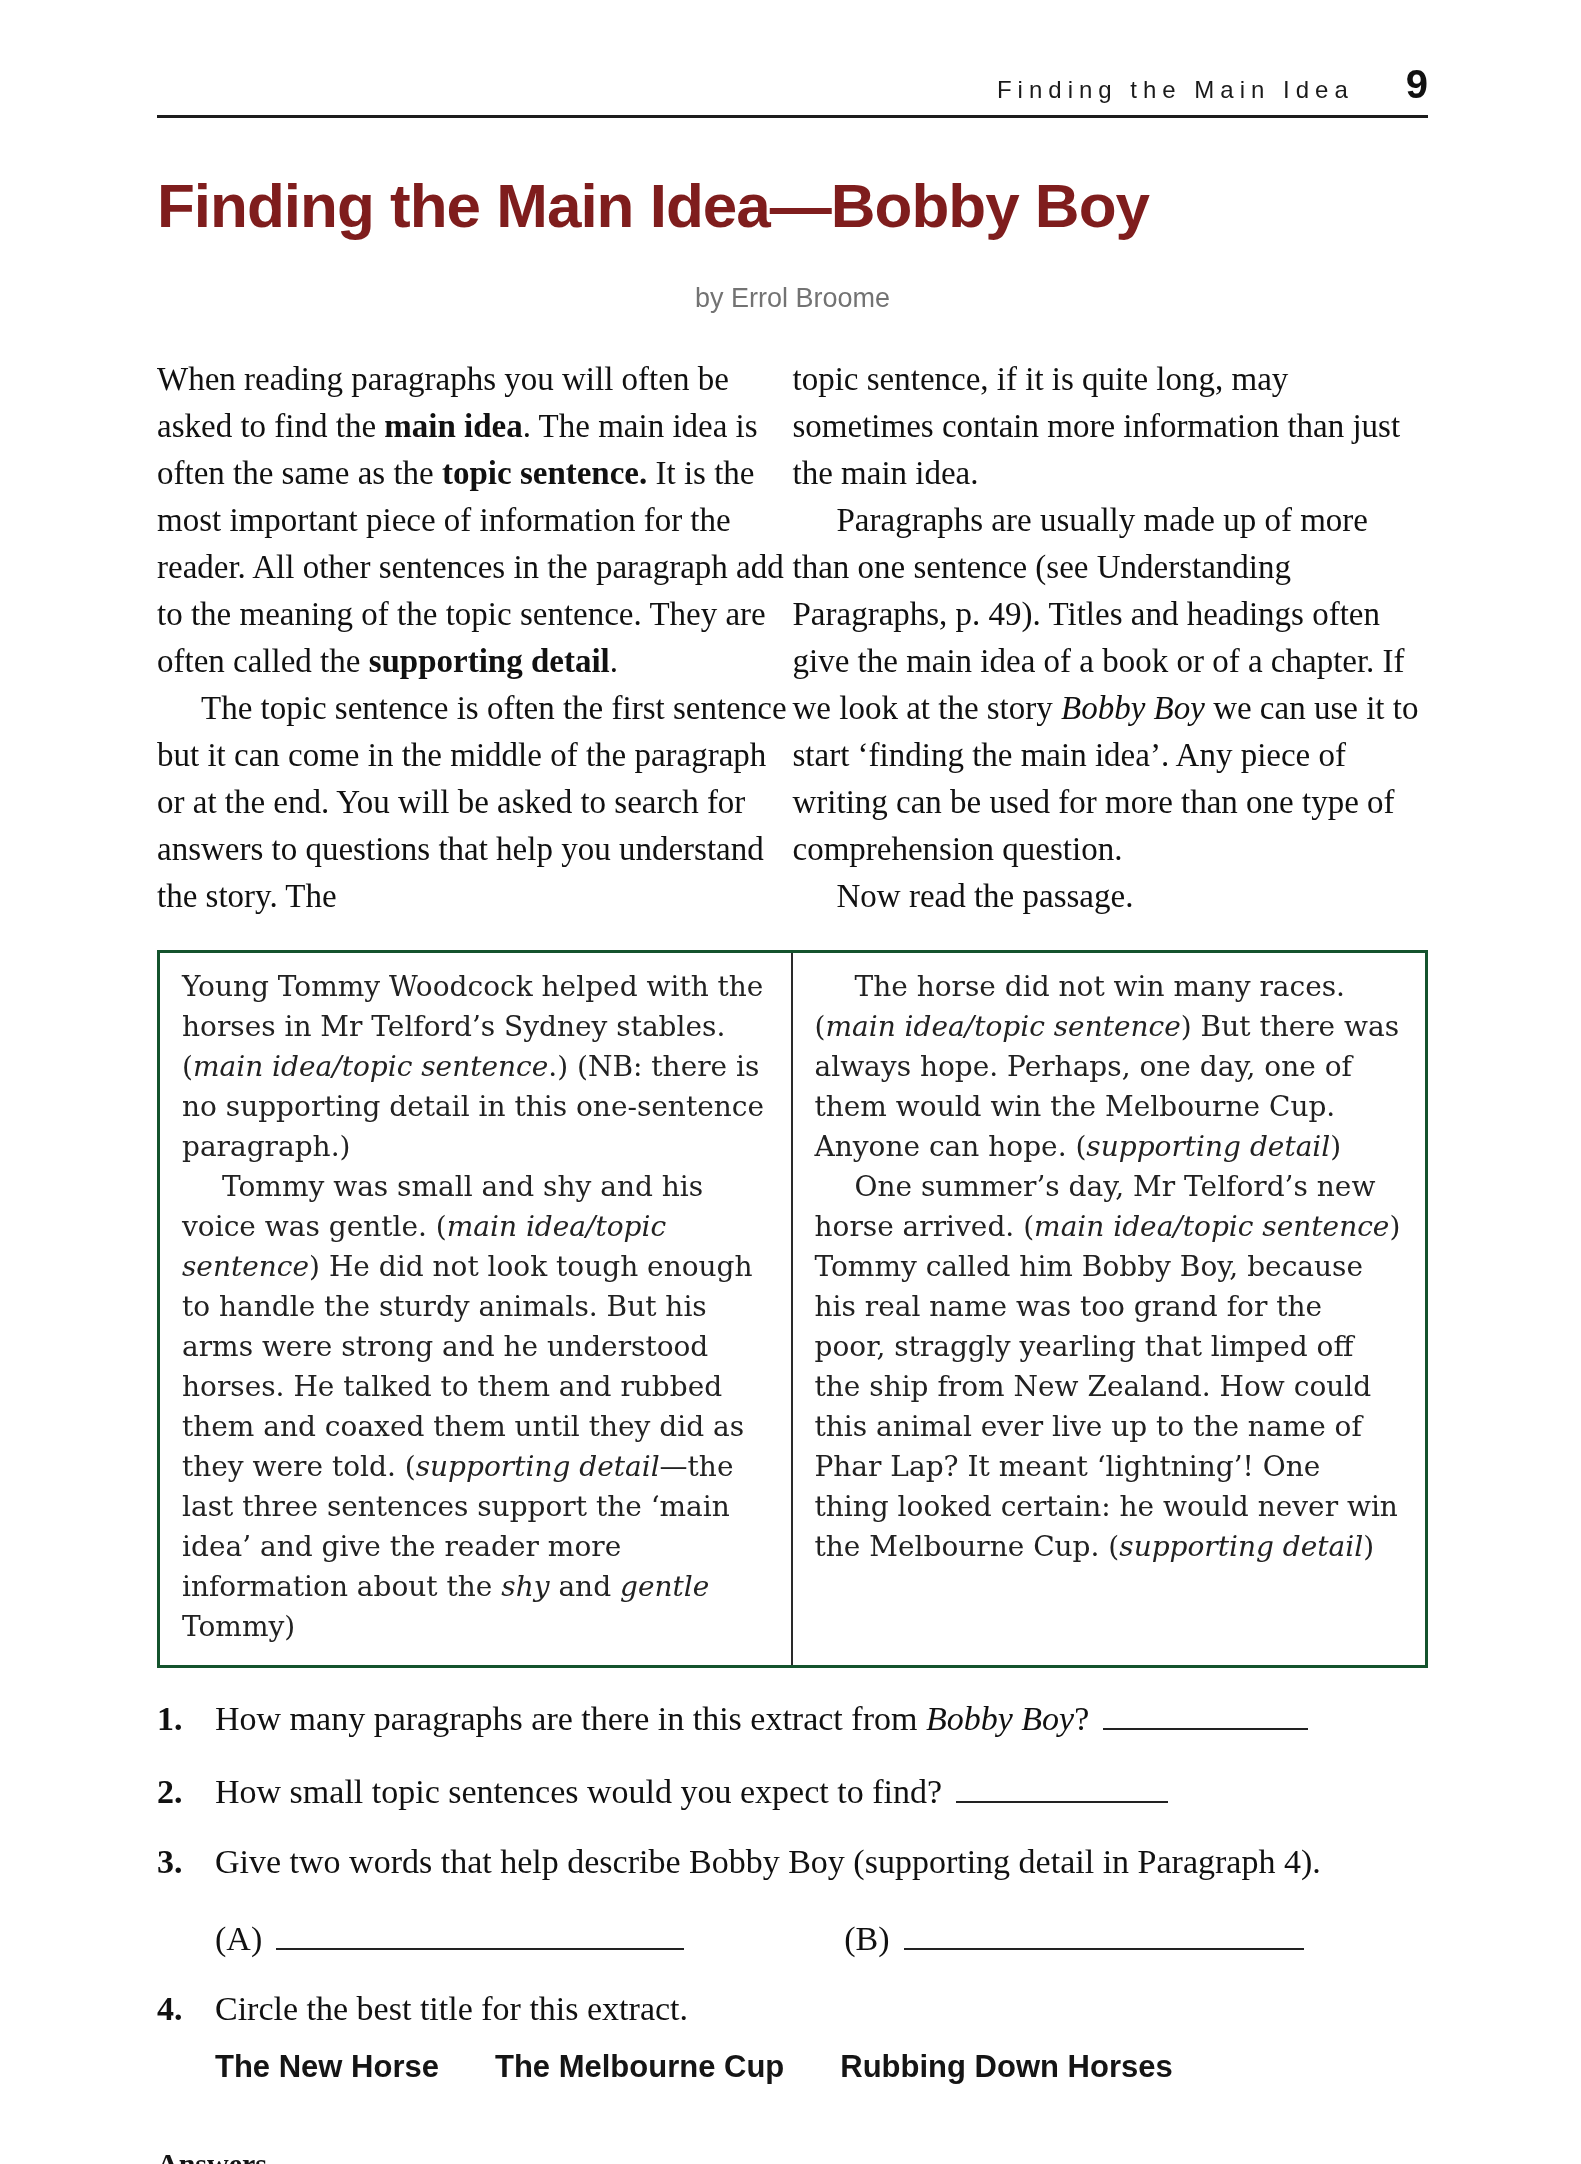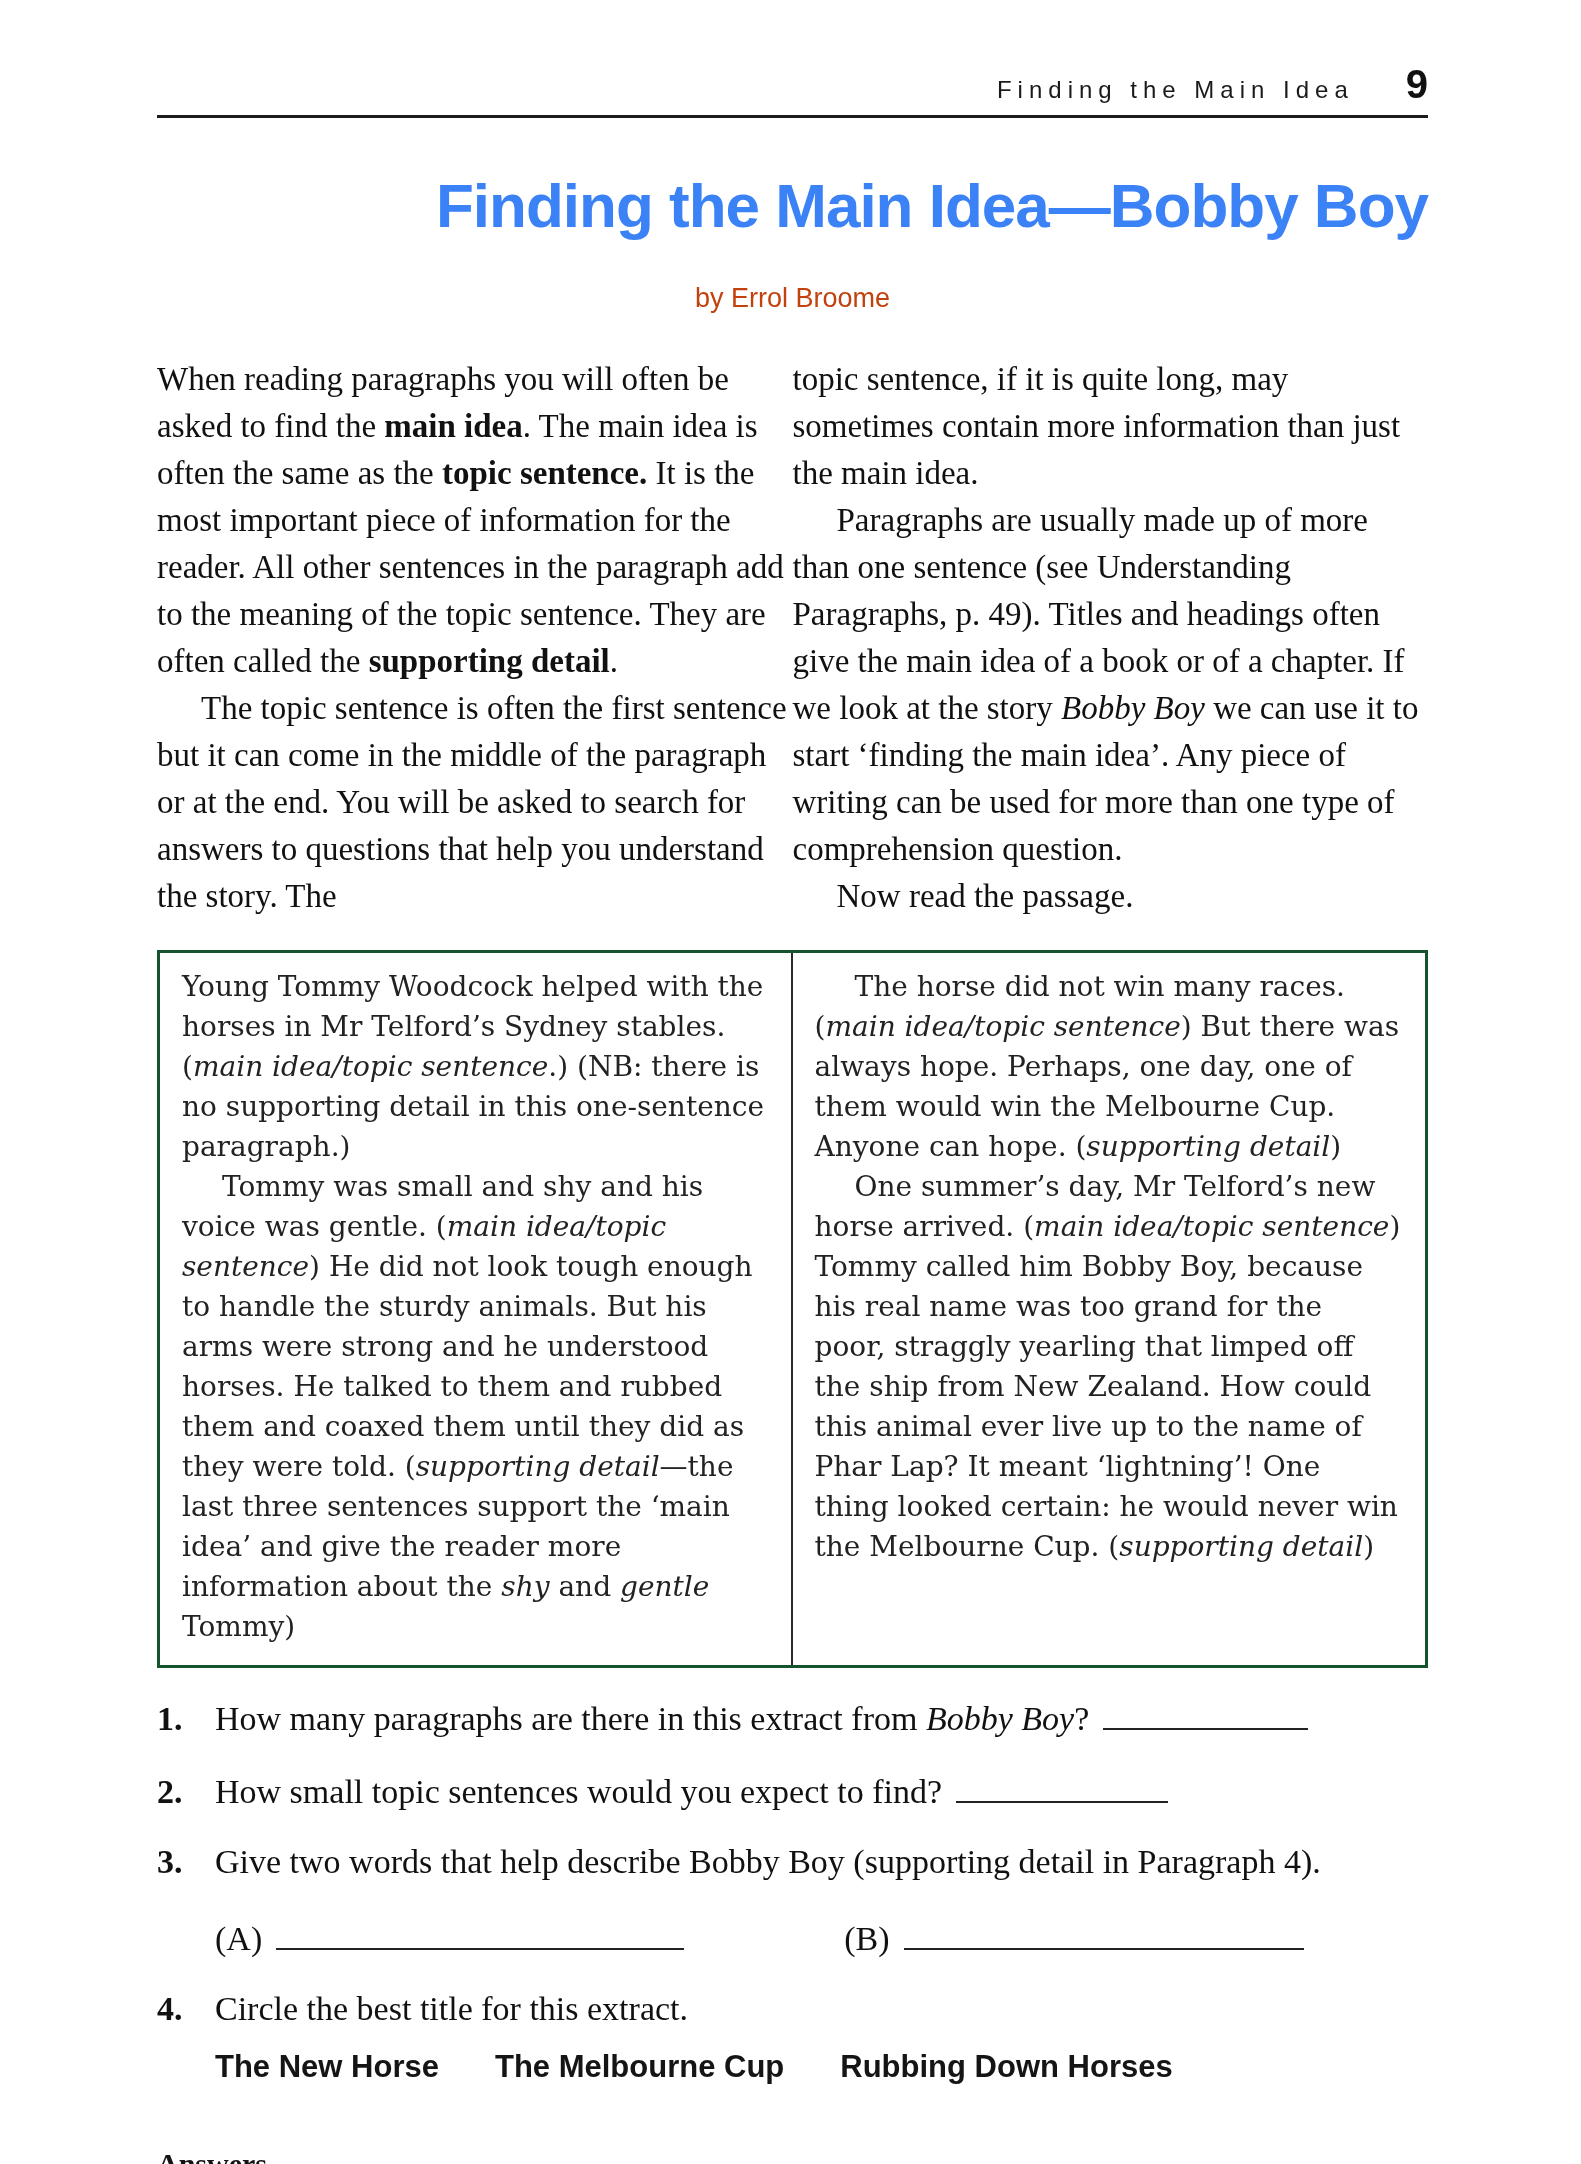--- a/index.html
+++ b/index.html
@@ -22,33 +22,33 @@
     font-size:24px;letter-spacing:6px;color:#1a1a1a;
   }
   .page-number{
     font-family:"Liberation Sans", sans-serif;
     font-size:40px;font-weight:bold;color:#111;
   }
   .header-rule{border-bottom:3px solid #1c1c1c;margin-top:8px;}
   
   .page-title{
     margin-top:52px;
-    text-align:right;
+    text-align:left;
     font-family:"Liberation Sans", sans-serif;
     font-weight:bold;
     font-size:62px;
     letter-spacing:-1px;
-    color:#3b82f6;
+    color:#7f1d1d;
     white-space:nowrap;
   }
   .byline{
     margin-top:14px;
     text-align:center;
     font-family:"Liberation Sans", sans-serif;
-    font-size:27px;color:#c2410c;
+    font-size:27px;color:#737373;
   }
   
   .intro-columns{
     display:flex;
     margin-top:42px;
     font-size:33px;line-height:47px;
   }
   .intro-col{flex:1;min-width:0;}
   .para{margin:0;}
   .para.indent{text-indent:44px;}

